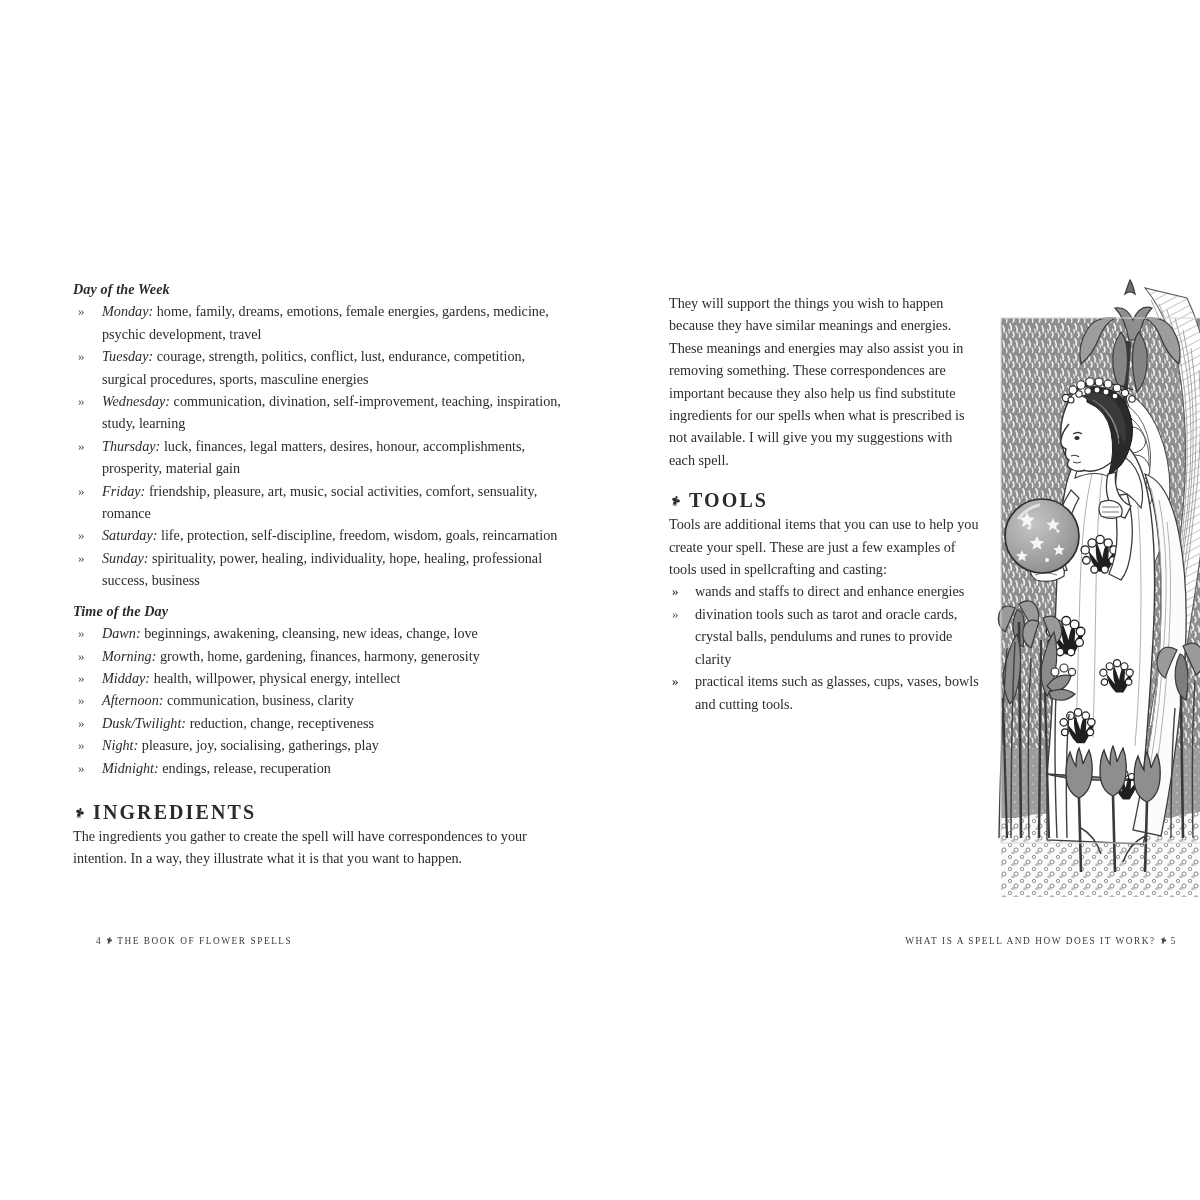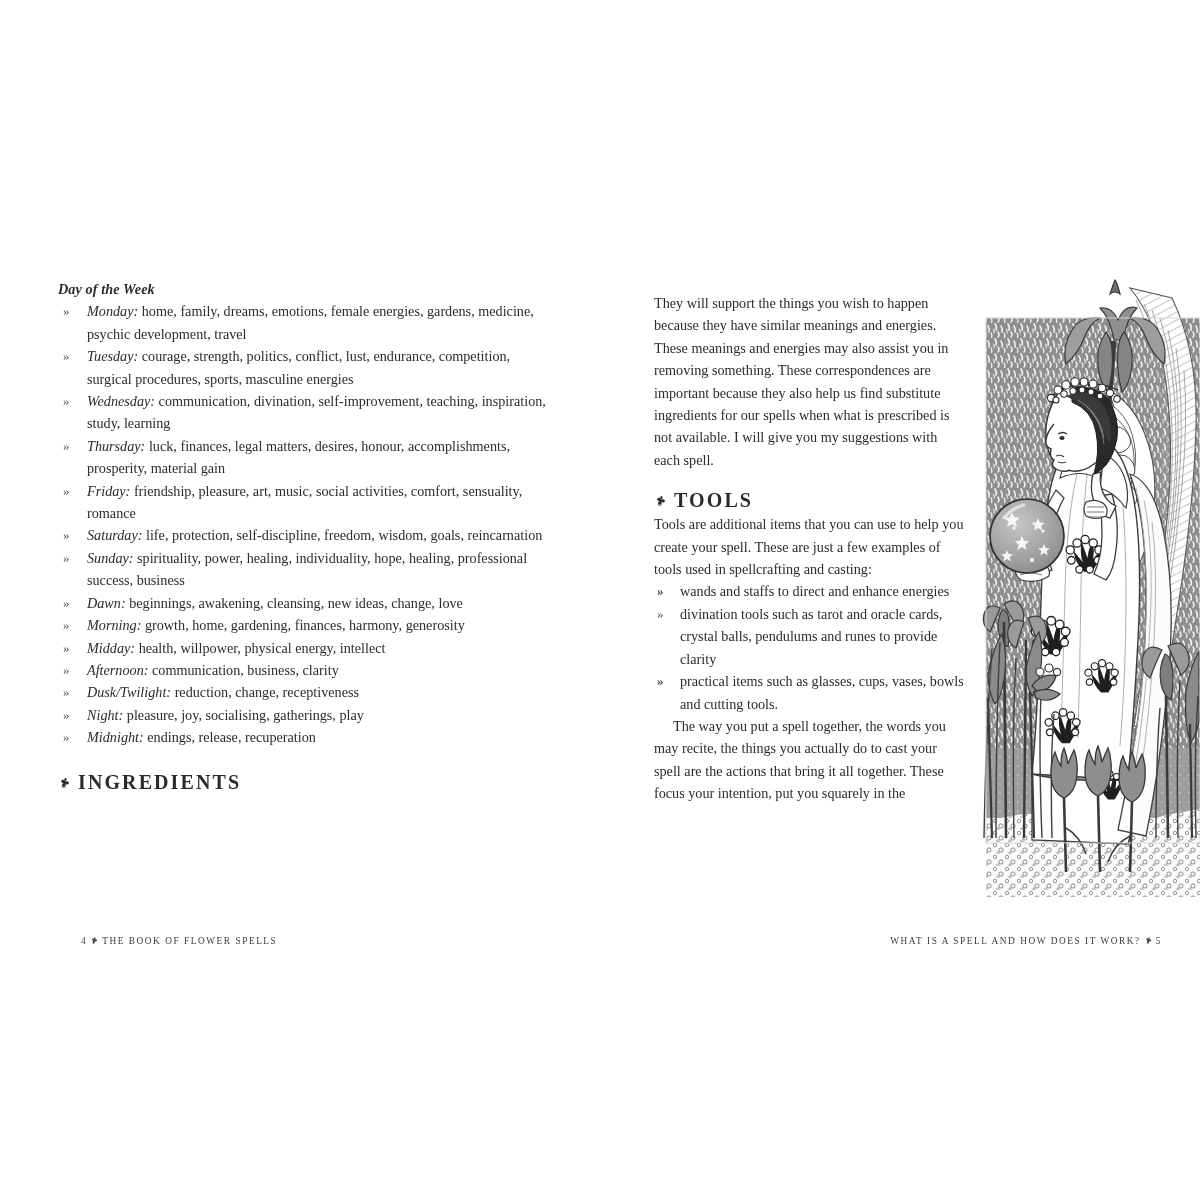--- a/index.html
+++ b/index.html
@@ -11,21 +11,21 @@
     width: 1200px;
     height: 1200px;
     font-family: "Liberation Serif", "DejaVu Serif", serif;
     color: #2b2b2b;
     position: relative;
     overflow: hidden;
   }
 
   .spread {
     position: absolute;
-    left: 0;
+    left: 15px;
     top: 0;
     width: 992px;
     height: 1200px;
     padding-left: 23px;
   }
 
   
   .page-left {
     position: absolute;
     left: 58px;
@@ -167,20 +167,21 @@
         <li>
           <span class="marker">»</span><span class="term">Saturday:</span><span> life, protection, self-discipline, freedom, wisdom, goals, reincarnation</span>
         </li>
         <li>
           <span class="marker">»</span><span class="term">Sunday:</span><span> spirituality, power, healing, individuality, hope, healing, professional success, business</span>
         </li>
       </ul>
     </div>
 
     <div>
+      <div class="subhead spaced">Time of the Day</div>
       <ul class="bullets">
         <li>
           <span class="marker">»</span><span class="term">Dawn:</span><span> beginnings, awakening, cleansing, new ideas, change, love</span>
         </li>
         <li>
           <span class="marker">»</span><span class="term">Morning:</span><span> growth, home, gardening, finances, harmony, generosity</span>
         </li>
         <li>
           <span class="marker">»</span><span class="term">Midday:</span><span> health, willpower, physical energy, intellect</span>
         </li>
@@ -205,20 +206,21 @@
           <g fill="#2b2b2b">
             <path d="M7 2.0 C7.9 2.0 8.7 2.7 8.7 3.6 C8.7 4.4 8.0 5.0 7.2 5.1 L7.2 5.8 L8.0 5.4 C8.9 4.9 10.1 5.2 10.6 6.0 C11.1 6.9 10.8 8.0 9.9 8.4 C9.2 8.8 8.3 8.6 7.8 8.0 L7.3 7.5 L7.5 8.5 C7.7 9.5 7.1 10.5 6.2 10.7 C5.2 10.9 4.3 10.3 4.1 9.4 C3.9 8.6 4.3 7.8 5.0 7.5 L5.7 7.1 L4.8 7.0 C3.8 6.9 3.1 6.0 3.2 5.1 C3.4 4.1 4.3 3.5 5.2 3.7 C5.7 3.8 6.1 4.1 6.4 4.5 L6.5 3.6 C6.5 2.7 6.6 2.0 7 2.0 Z"></path>
             <path d="M6.6 5.3 L6.9 12.3 L7.4 12.3 L7.1 5.3 Z"></path>
             <path d="M3.6 10.6 C4.5 10.8 5.6 11.2 6.5 11.9 L6.3 12.3 C5.4 11.7 4.4 11.3 3.4 11.1 Z"></path>
             <circle cx="6.95" cy="6.3" r="0.9"></circle>
           </g>
         </svg>
       </span><span>INGREDIENTS</span>
     </div>
 
+    <p class="body">The ingredients you gather to create the spell will have correspondences to your intention. In a way, they illustrate what it is that you want to happen.</p>
   </div>
 
   <div class="page-right">
 
     <p class="body">They will support the things you wish to happen because they have similar meanings and energies. These meanings and energies may also assist you in removing something. These correspondences are important because they also help us find substitute ingredients for our spells when what is prescribed is not available. I will give you my suggestions with each spell.</p>
 
     <div class="section-head">
       <span class="orn">
         <svg width="14" height="14" viewBox="0 0 14 14" aria-hidden="true">
           <g fill="#2b2b2b">
@@ -244,21 +246,20 @@
         <span class="marker">»</span><span>divination tools such as tarot and oracle cards, crystal balls, pendulums and runes to provide clarity</span>
       </li>
       <li>
         <span class="marker">»</span>
       </li>
       <li>
         <span class="marker">»</span><span>practical items such as glasses, cups, vases, bowls and cutting tools.</span>
       </li>
     </ul>
 
-    <p class="body indent">The way you put a spell together, the words you may recite, the things you actually do to cast your spell are the actions that bring it all together. These focus your intention, put you squarely in the</p>
   </div>
 
   <div class="footer footer-left">
     <span>4</span><span class="orn-sm">
       <svg width="9" height="9" viewBox="0 0 14 14" aria-hidden="true">
         <g fill="#3a3a3a">
           <path d="M7 2.0 C7.9 2.0 8.7 2.7 8.7 3.6 C8.7 4.4 8.0 5.0 7.2 5.1 L7.2 5.8 L8.0 5.4 C8.9 4.9 10.1 5.2 10.6 6.0 C11.1 6.9 10.8 8.0 9.9 8.4 C9.2 8.8 8.3 8.6 7.8 8.0 L7.3 7.5 L7.5 8.5 C7.7 9.5 7.1 10.5 6.2 10.7 C5.2 10.9 4.3 10.3 4.1 9.4 C3.9 8.6 4.3 7.8 5.0 7.5 L5.7 7.1 L4.8 7.0 C3.8 6.9 3.1 6.0 3.2 5.1 C3.4 4.1 4.3 3.5 5.2 3.7 C5.7 3.8 6.1 4.1 6.4 4.5 L6.5 3.6 C6.5 2.7 6.6 2.0 7 2.0 Z"></path>
           <path d="M6.6 5.3 L6.9 12.3 L7.4 12.3 L7.1 5.3 Z"></path>
           <path d="M3.6 10.6 C4.5 10.8 5.6 11.2 6.5 11.9 L6.3 12.3 C5.4 11.7 4.4 11.3 3.4 11.1 Z"></path>
         </g>

